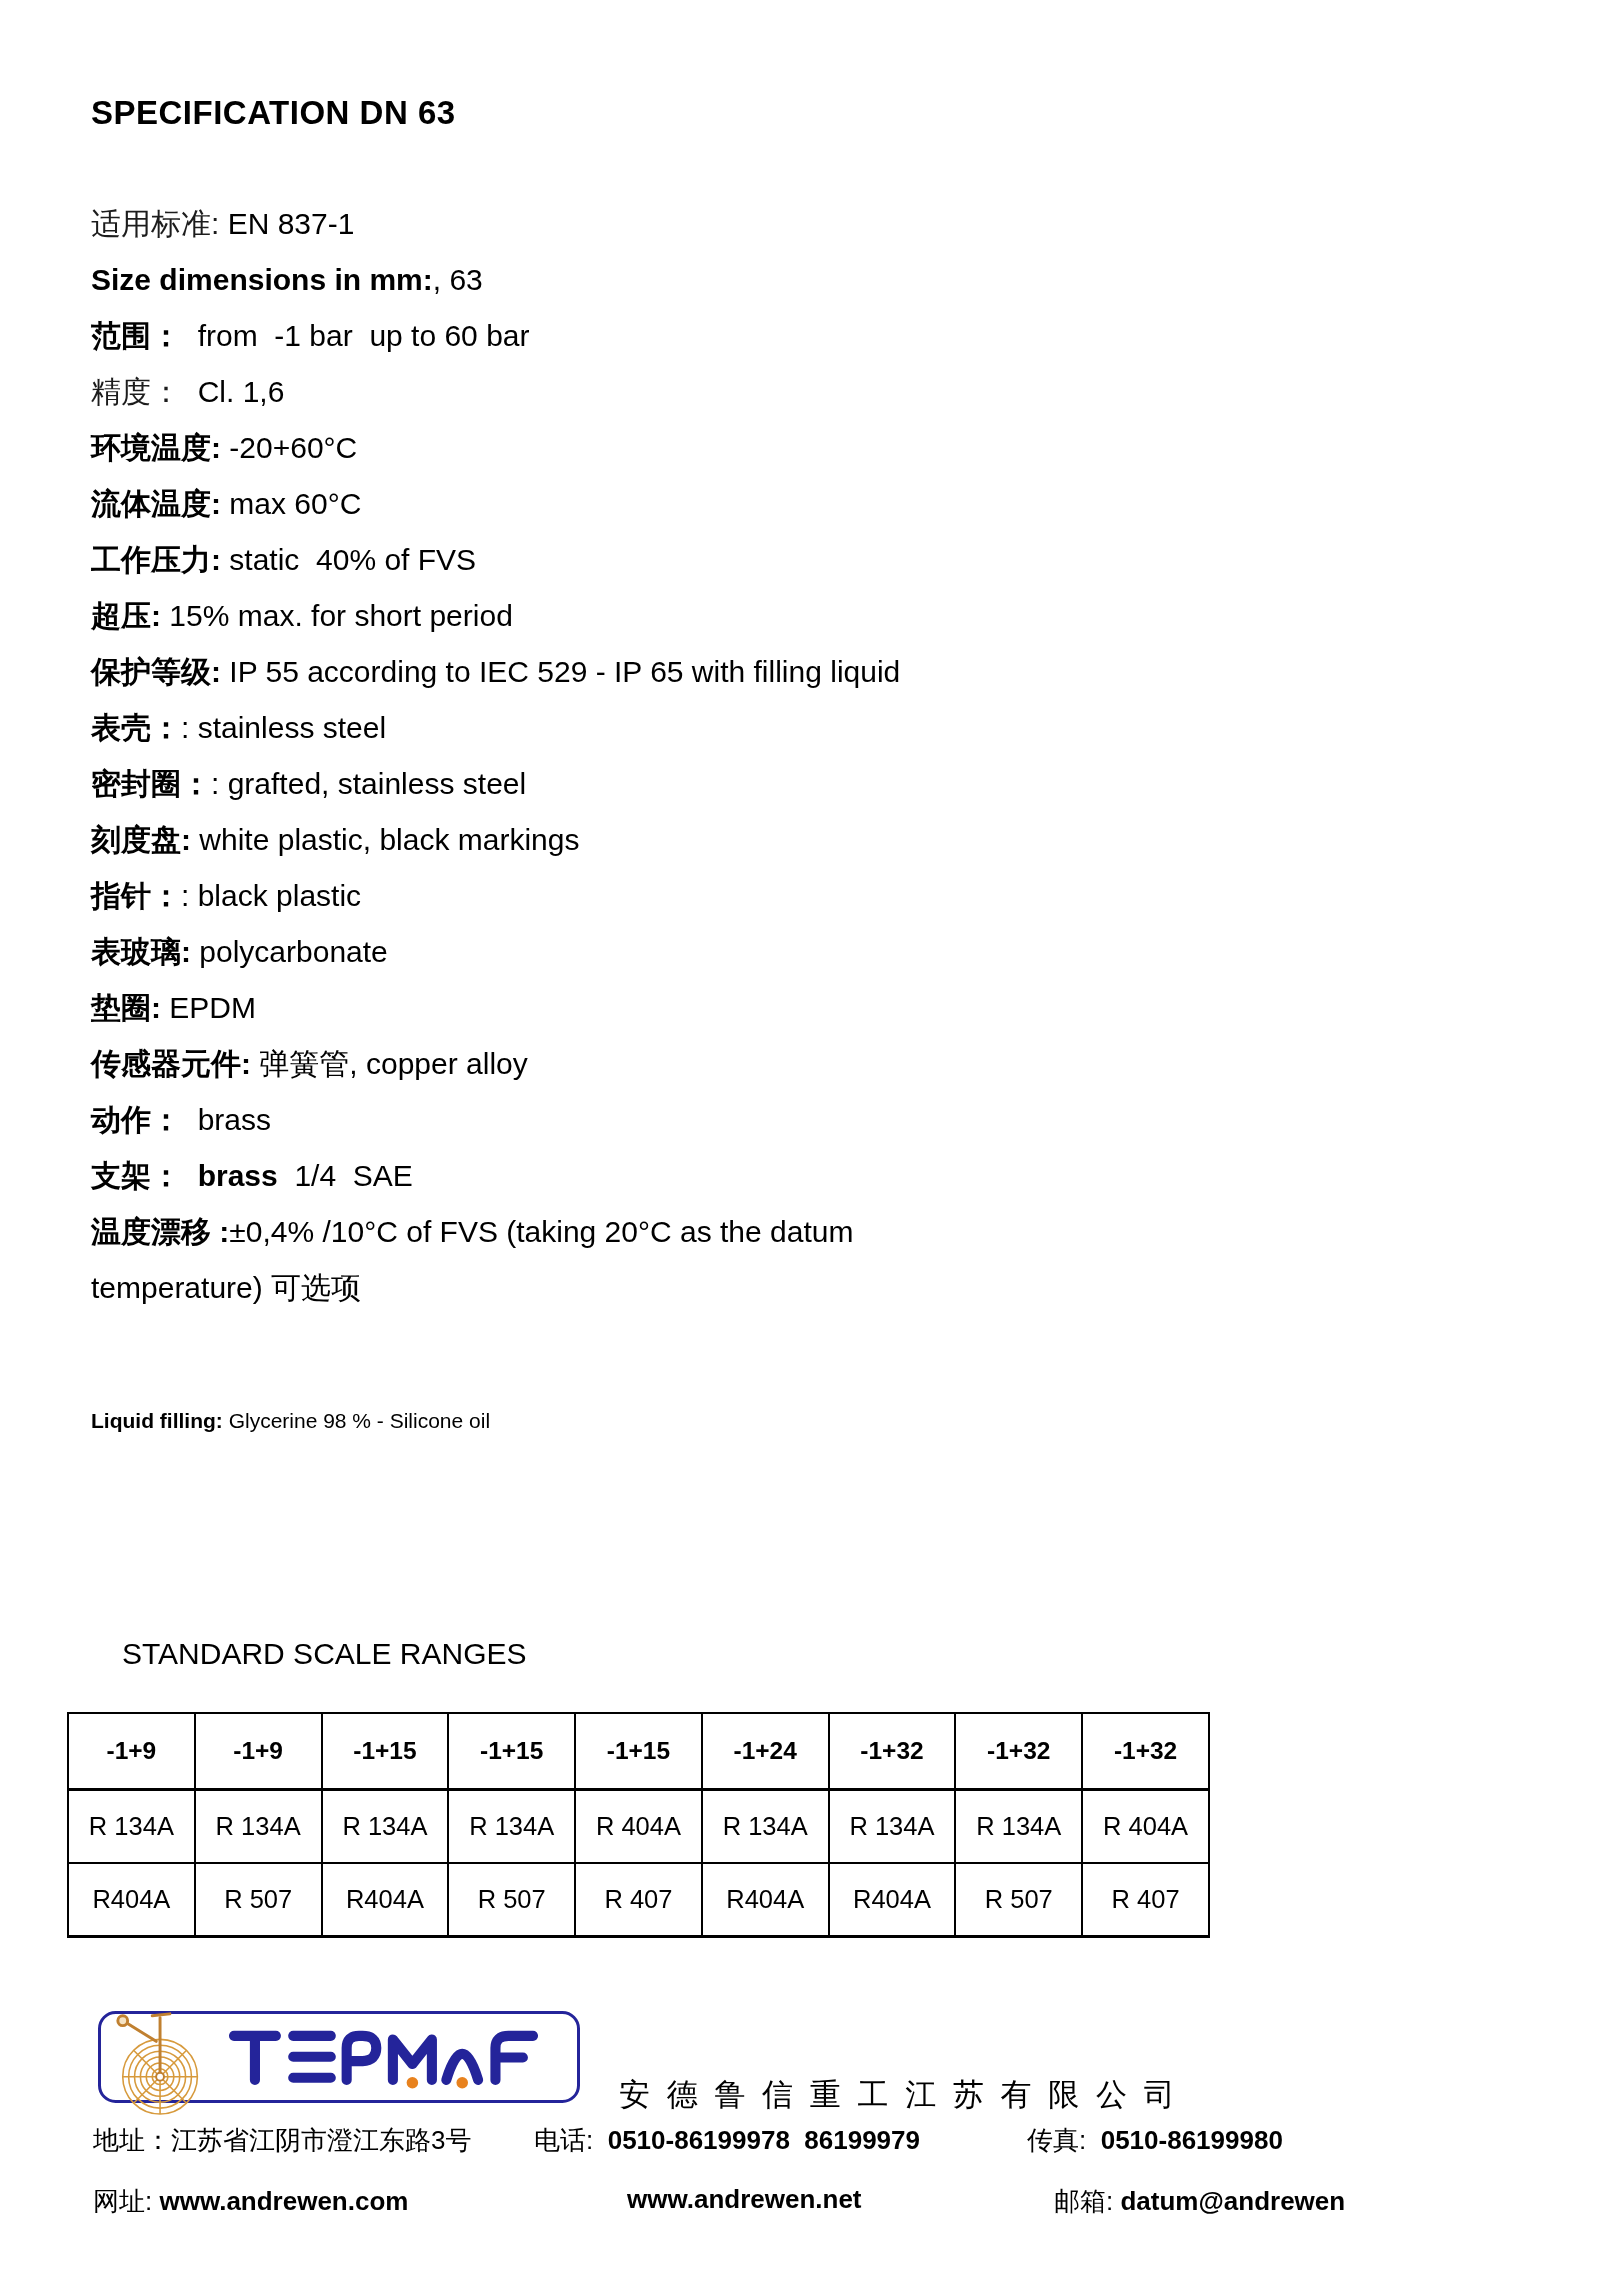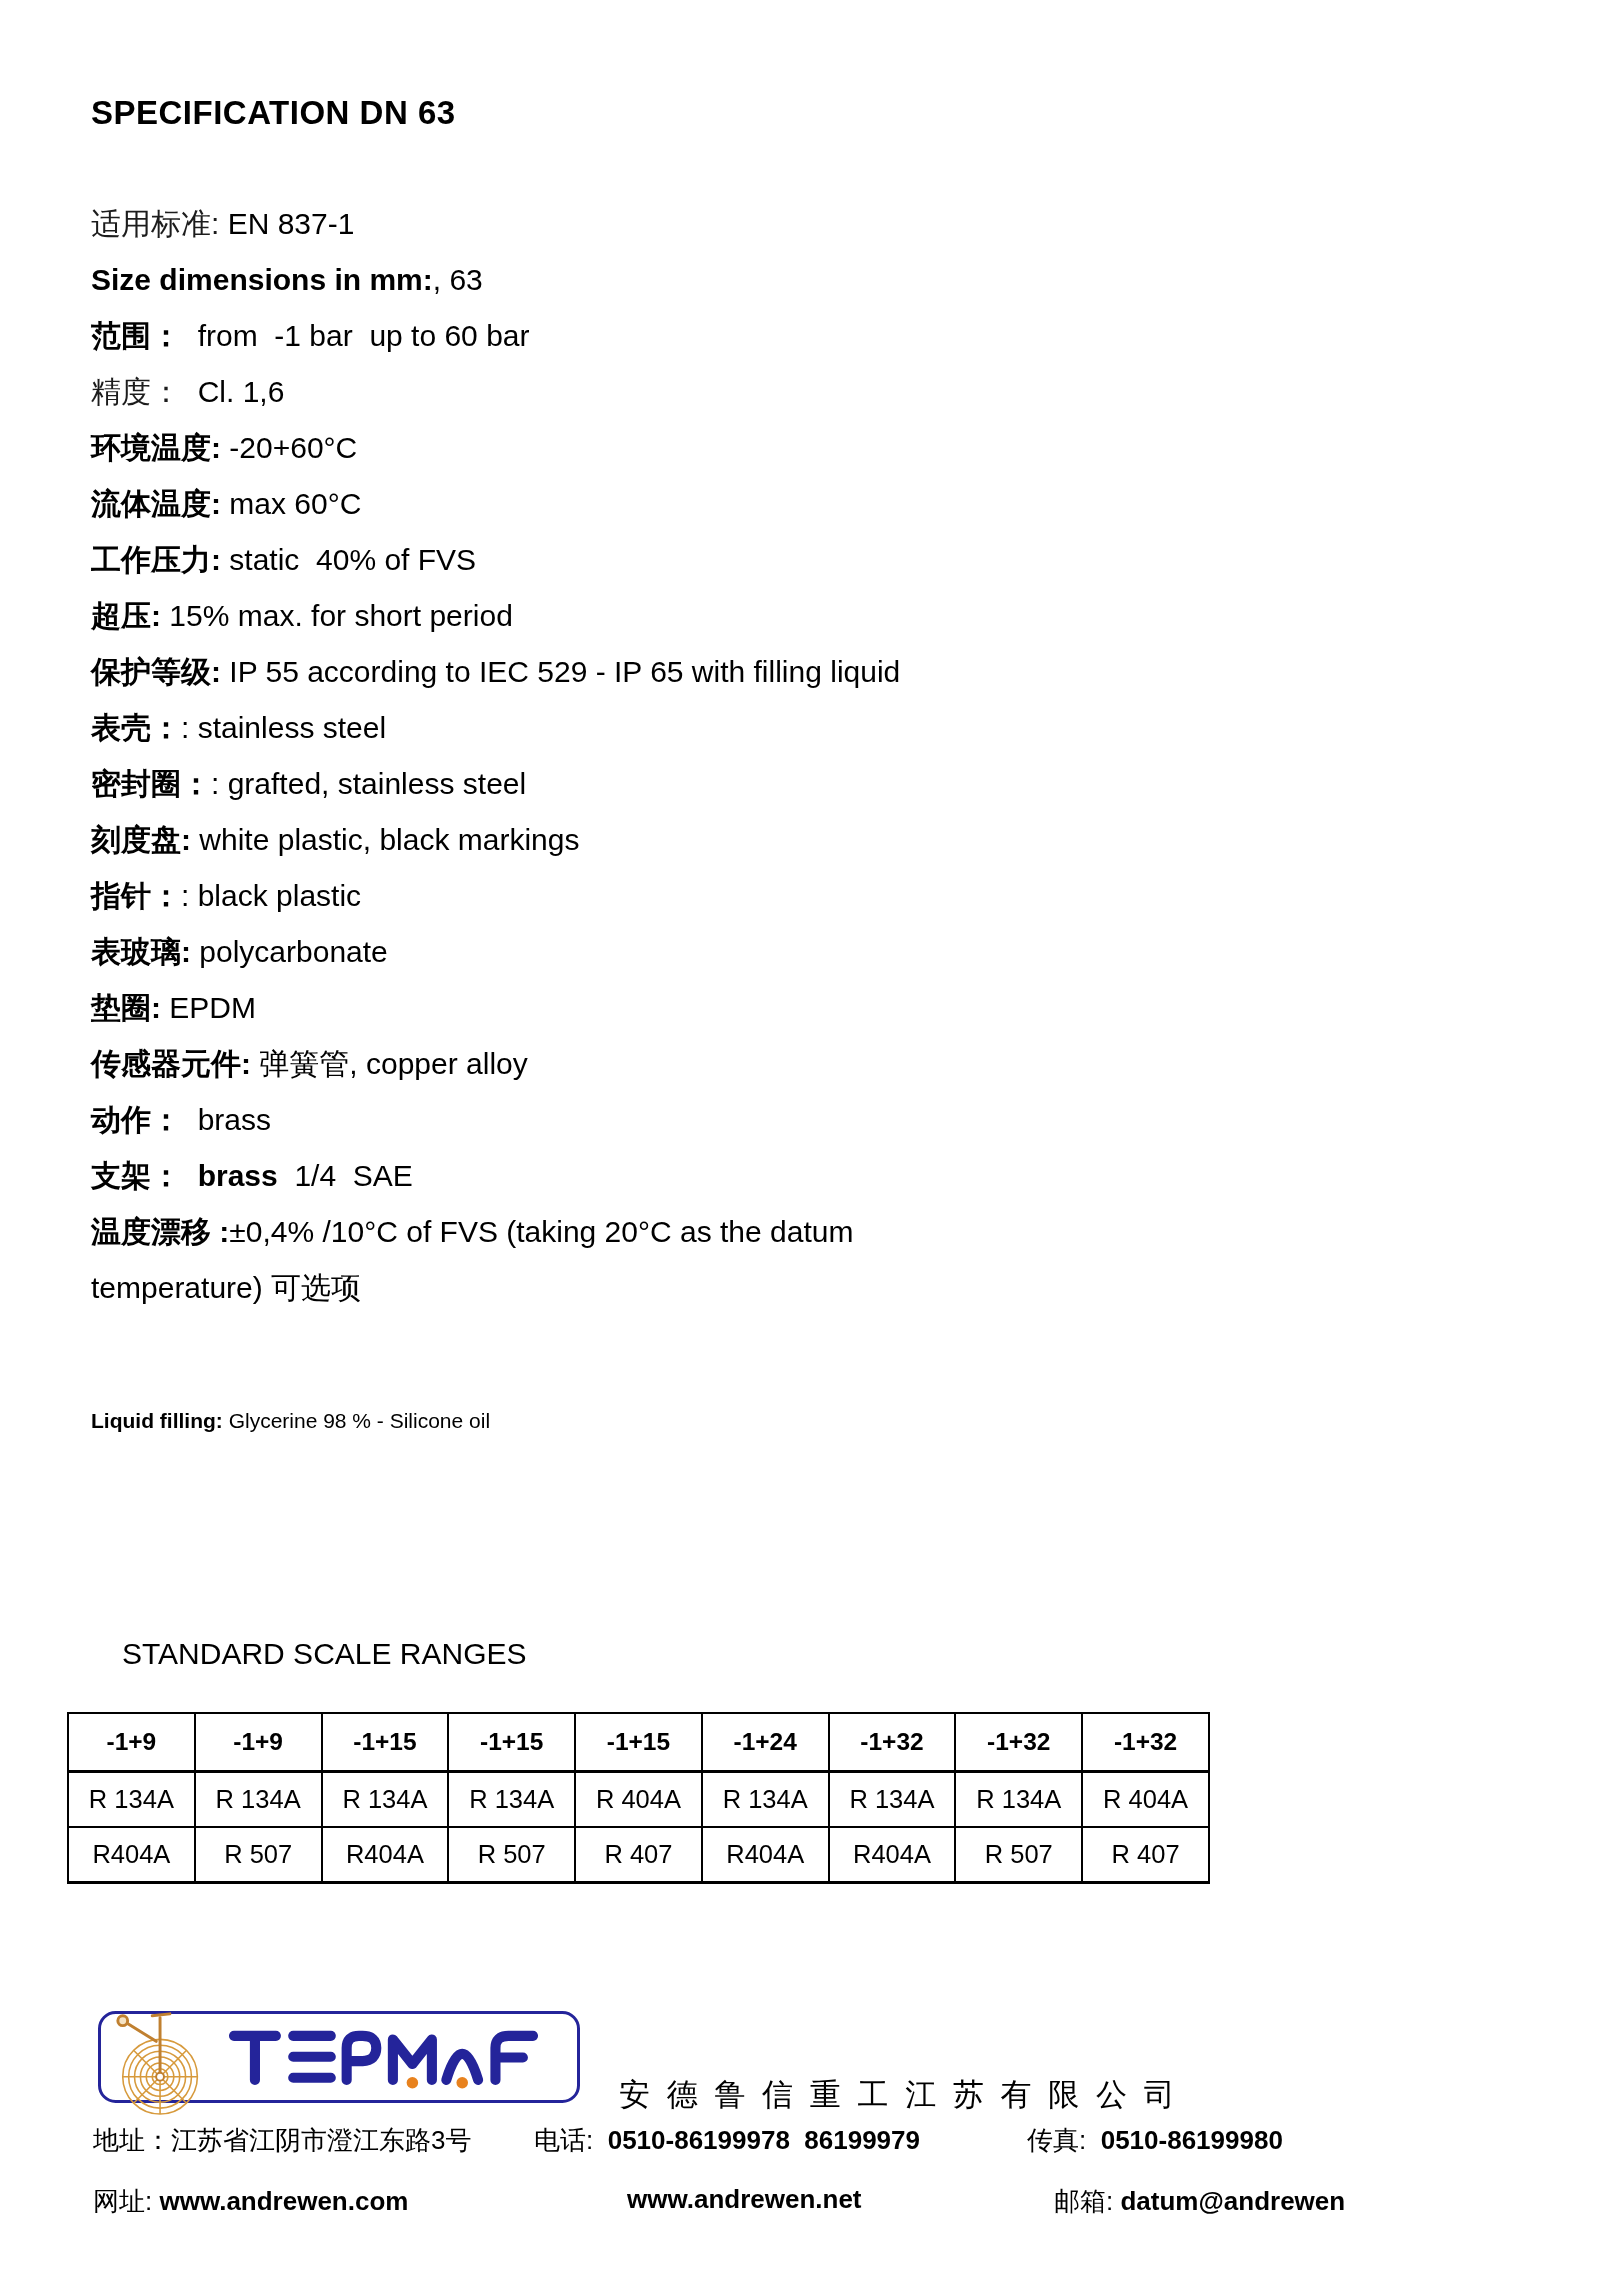--- a/index.html
+++ b/index.html
@@ -17,21 +17,21 @@
   .val.bold{font-weight:bold;}
   .liquid{position:absolute;left:91px;top:1409px;font-size:21px;white-space:pre-wrap;}
   .ranges-heading{position:absolute;left:88px;top:1637px;font-size:30px;font-weight:normal;margin-left:34px;}
   table.ranges{
     position:absolute;left:67px;top:1712px;width:1143px;
     border-collapse:collapse;table-layout:fixed;
     border:2.9px solid #000;
   }
   table.ranges td{
     border:2px solid #000;text-align:center;vertical-align:middle;
-    font-size:25.5px;height:39px;padding:7px;white-space:nowrap;
+    font-size:25.5px;height:39px;padding:16px;white-space:nowrap;
   }
   tr.hdr td{font-weight:bold;font-size:24.5px;height:42px;border-bottom:3.9px solid #000;}
   tr.r3 td{border-bottom:3.9px solid #000;}
   .logo-box{
     position:absolute;left:98px;top:2011px;width:482px;height:92px;
     border:3.9px solid #24249a;border-radius:17.6px;background:#fff;box-sizing:border-box;
   }
   .logo-gauge{position:absolute;left:7.8px;top:-11.8px;}
   .logo-word{position:absolute;left:106px;top:10.8px;}
   .sr-only{position:absolute;width:1px;height:1px;overflow:hidden;clip:rect(0 0 0 0);white-space:nowrap;}

